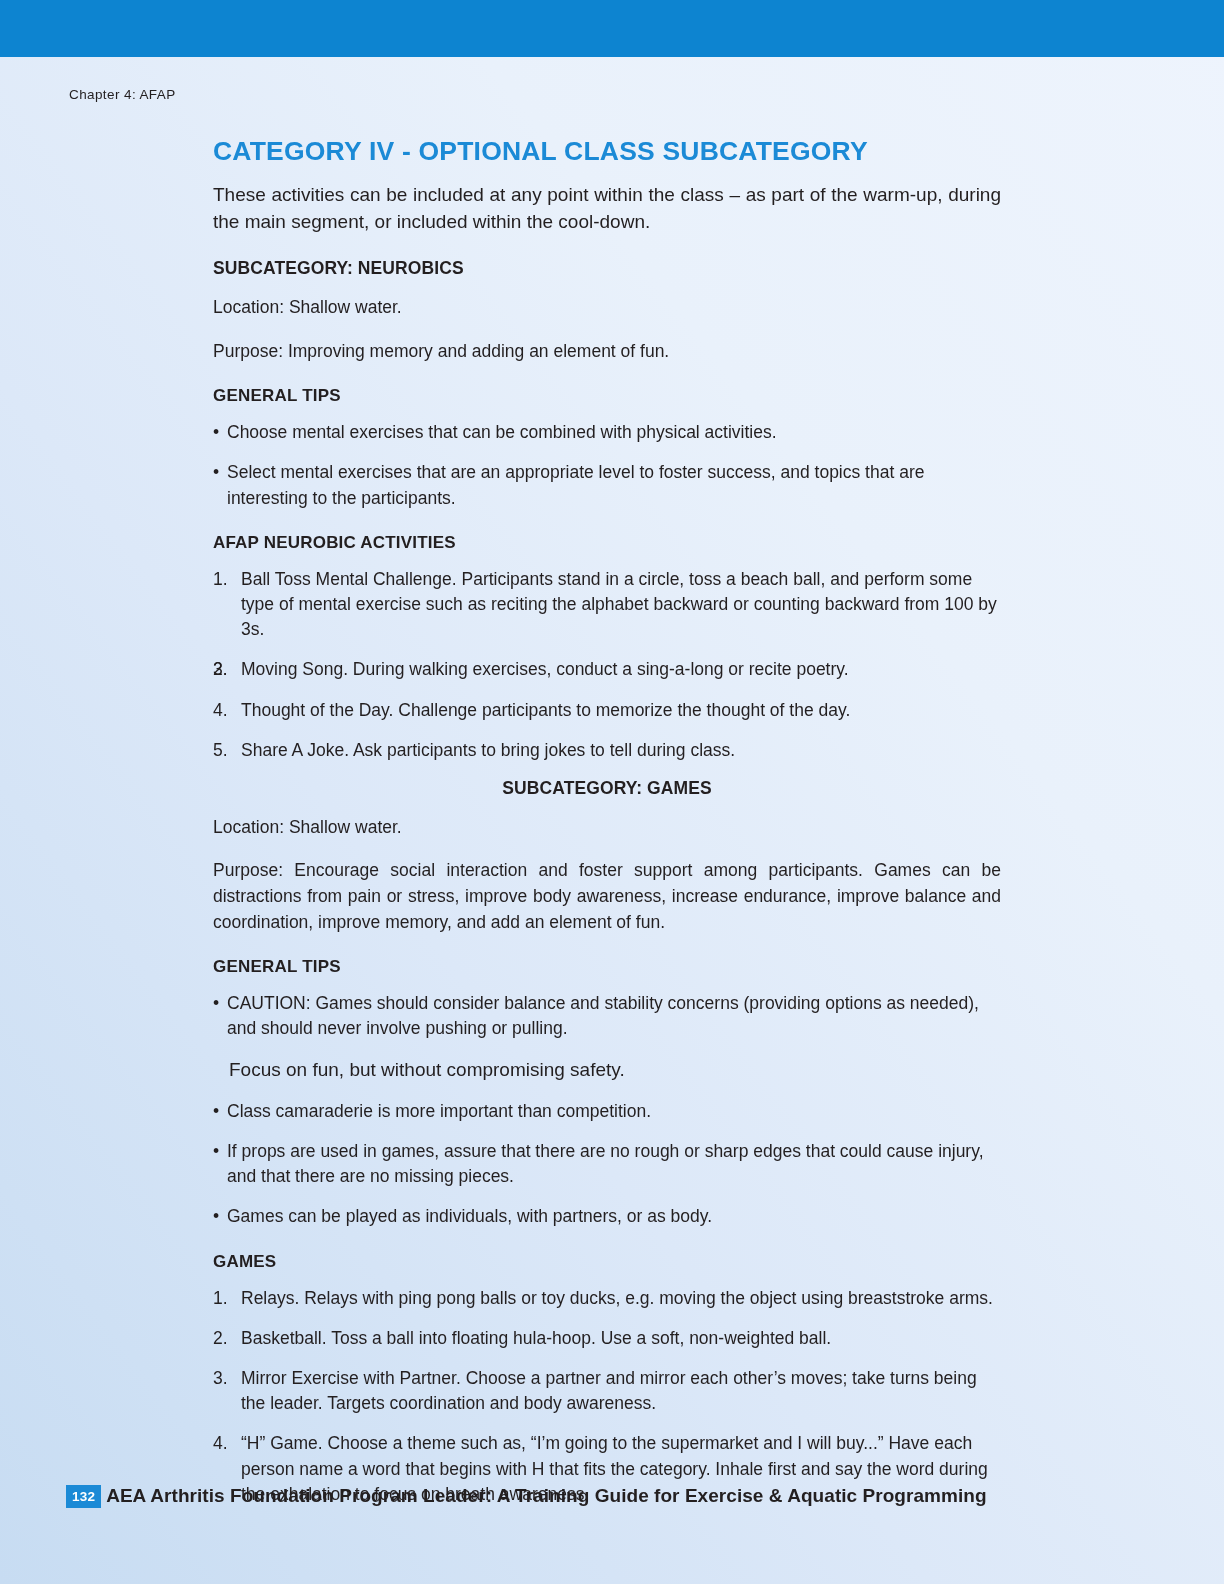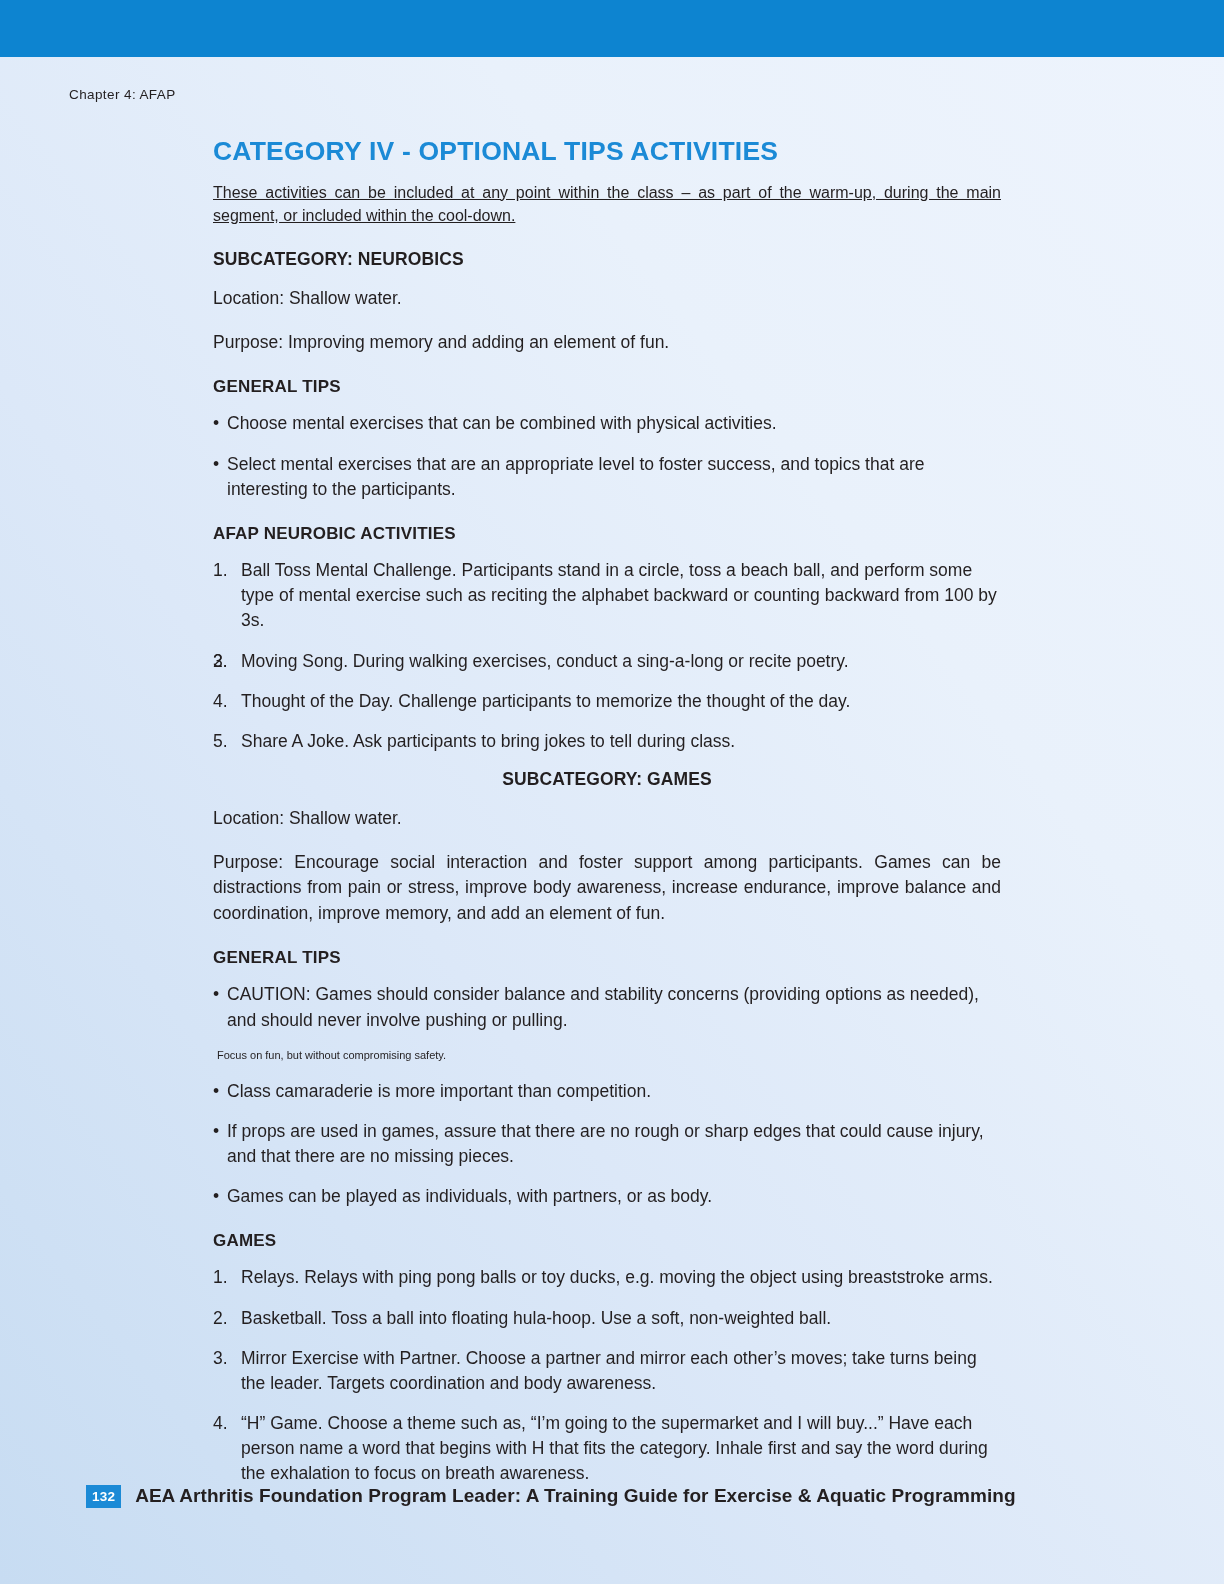--- a/index.html
+++ b/index.html
@@ -55,25 +55,24 @@
     margin: 0 0 14px 0;
     font-size: 26.5px;
     font-weight: bold;
     letter-spacing: 0.2px;
     color: #1b8ad6;
     line-height: 1.12;
   }
 
   p.intro {
     margin: 0 0 22px 0;
-    font-size: 16px;
+    font-size: 19px;
     line-height: 1.46;
     color: #231f20;
     text-align: justify;
-    text-decoration: underline;
   }
 
   h2.subcategory {
     margin: 0 0 16px 0;
     font-size: 17.5px;
     font-weight: bold;
     letter-spacing: 0.1px;
     color: #231f20;
   }
 
@@ -122,34 +121,33 @@
     color: #231f20;
   }
   .num-item .num {
     position: absolute;
     left: 0;
     top: 0;
     width: 24px;
   }
 
   .plain-note {
-    margin: 0 0 15px 4px;
-    font-size: 11px;
+    margin: 0 0 15px 16px;
+    font-size: 19px;
     line-height: 1.44;
     color: #231f20;
   }
 
   .footer {
     position: absolute;
     left: 66px;
     bottom: 76px;
     display: flex;
     align-items: center;
-    gap: 14px;
-    margin-left: 20px;
+    gap: 5px;
   }
   .page-num {
     background: #1b8ad6;
     color: #ffffff;
     font-size: 13.5px;
     font-weight: bold;
     line-height: 1;
     padding: 5px 6px 5px 6px;
     letter-spacing: 0.2px;
   }
@@ -164,21 +162,21 @@
 <body>
 
 <div class="page">
 
   <div class="header-bar"></div>
 
   <div class="chapter-label">Chapter 4: AFAP</div>
 
   <div class="content">
 
-    <h1 class="category-title">CATEGORY IV - OPTIONAL TIPS ACTIVITIES</h1>
+    <h1 class="category-title">CATEGORY IV - OPTIONAL CLASS SUBCATEGORY</h1>
 
     <p class="intro">These activities can be included at any point within the class – as part of the warm-up, during the main segment, or included within the cool-down.</p>
 
     <section>
 
       <h2 class="subcategory">SUBCATEGORY: NEUROBICS</h2>
 
       <p class="body-line">Location: Shallow water.</p>
 
       <p class="body-line">Purpose: Improving memory and adding an element of fun.</p>

